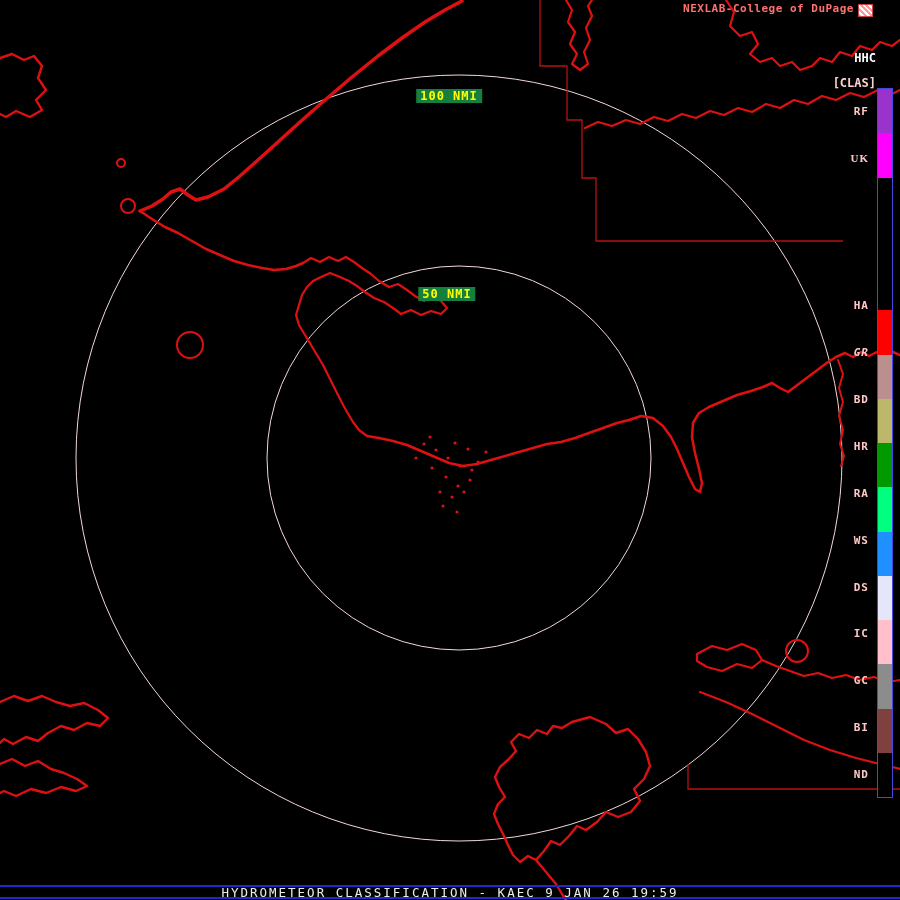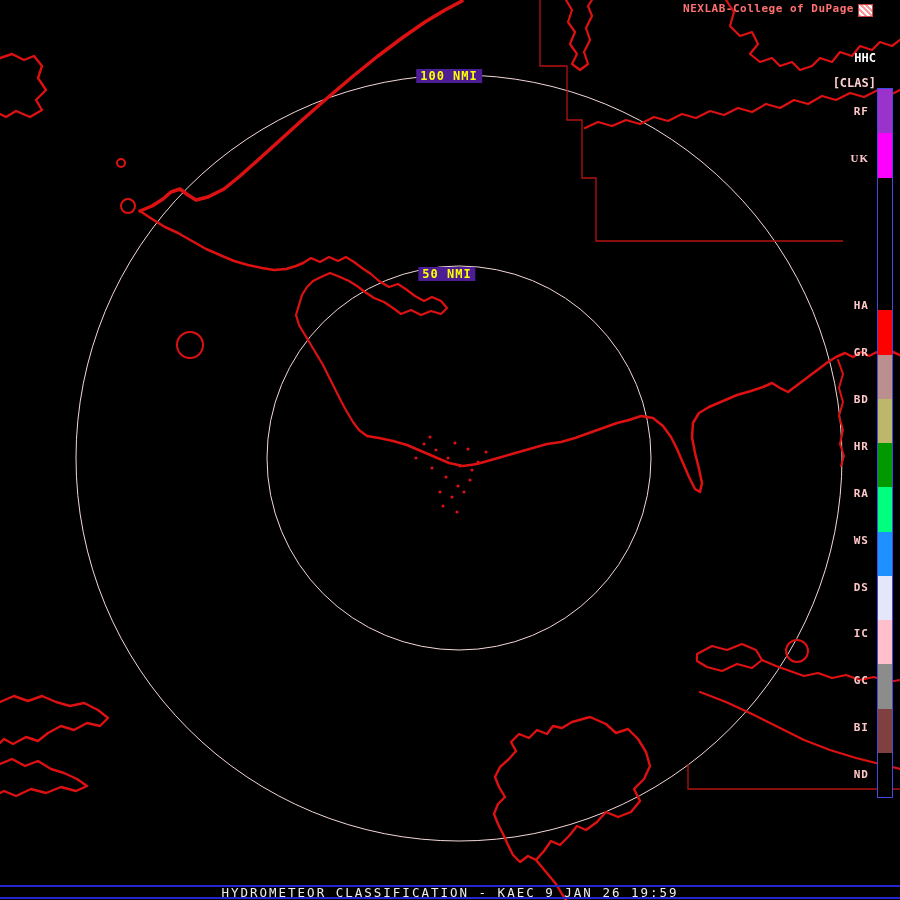--- a/index.html
+++ b/index.html
@@ -8,26 +8,27 @@
     background: #000;
     overflow: hidden;
     font-family: "DejaVu Sans Mono", monospace;
   }
   .stage { position: absolute; left: 0; top: 0; width: 900px; height: 900px; background: #000; }
   svg.map { position: absolute; left: 0; top: 0; }
 
   .ring-label {
     position: absolute;
     transform: translateX(-50%);
-    background: #4c1d95;
+    background: #15803d;
     color: #ffff00;
     font: bold 12px "DejaVu Sans Mono", monospace;
     letter-spacing: 1px;
     padding: 0 4px;
     white-space: nowrap;
+    margin-top: 20px;
   }
 
   .brand {
     position: absolute; top: 2px; right: 46px;
     color: #ff7070;
     font: bold 11px "DejaVu Sans Mono", monospace;
     letter-spacing: 0.5px;
     white-space: nowrap;
   }
   .brand-icon {
@@ -167,21 +168,21 @@
   <div class="hhc-label">HHC</div>
   <div class="clas-label">[CLAS]</div>
 
   <div class="legend-labels">
       <div class="lg-label" style="color: rgb(255, 200, 200);">RF</div>
       <div class="lg-label" style="color: rgb(255, 200, 200); font-family: Liberation Serif, serif;">UK</div>
       <div class="lg-label" style="color: rgb(255, 200, 200);"></div>
       <div class="lg-label" style="color: rgb(255, 200, 200);"></div>
       <div class="lg-label" style="color: rgb(255, 200, 200);"></div>
       <div class="lg-label" style="color: rgb(255, 200, 200);">HA</div>
-      <div class="lg-label" style="color: rgb(255, 200, 200);">GR</div>
+      <div class="lg-label" style="color: rgb(255, 200, 200); font-style: italic;">GR</div>
       <div class="lg-label" style="color: rgb(255, 200, 200); text-align: center;">BD</div>
       <div class="lg-label" style="color: rgb(255, 200, 200);">HR</div>
       <div class="lg-label" style="color: rgb(255, 200, 200);">RA</div>
       <div class="lg-label" style="color: rgb(255, 200, 200);">WS</div>
       <div class="lg-label" style="color: rgb(255, 200, 200);">DS</div>
       <div class="lg-label" style="color: rgb(255, 200, 200);">IC</div>
       <div class="lg-label" style="color: rgb(255, 200, 200);">GC</div>
       <div class="lg-label" style="color: rgb(255, 200, 200);">BI</div>
       <div class="lg-label" style="color: rgb(255, 200, 200);">ND</div>
     </div>

